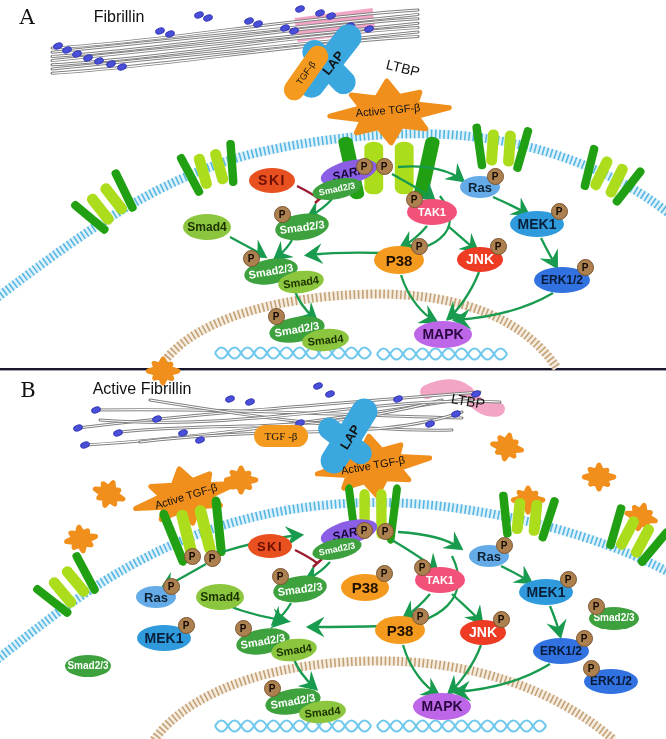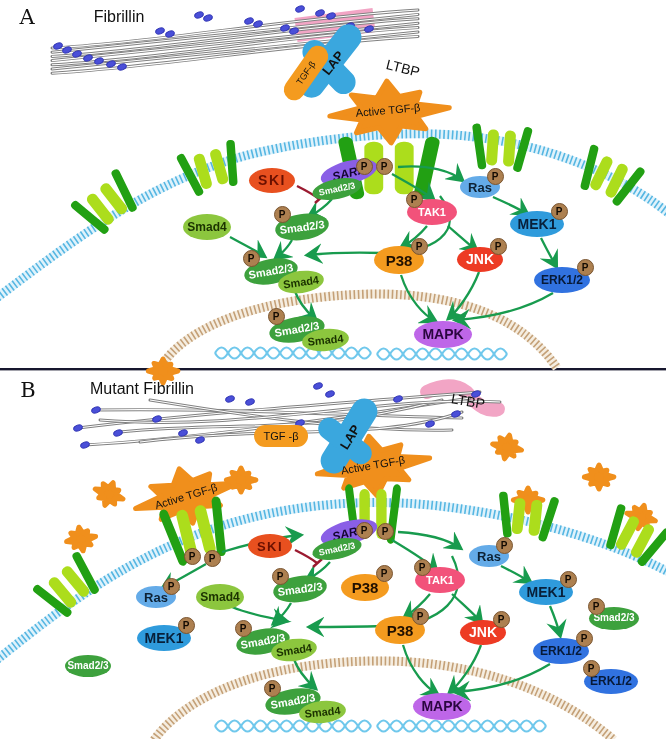--- a/index.html
+++ b/index.html
@@ -220,24 +220,24 @@
       <path d="M 295,550 C 305,555 312,559 317,563" stroke="#9B1A30" stroke-width="2.4" fill="none"></path>
       <path d="M 313,567 L 322,559" stroke="#9B1A30" stroke-width="2.4" fill="none"></path>
     </svg>
     <div class="lbl" style="left: 27px; top: 17px; font-size: 21px; font-family: &quot;DejaVu Serif&quot;, serif; transform: translate(-50%, -50%) rotate(0deg);">A</div>
     <div class="lbl" style="left: 119px; top: 17px; font-size: 16px; transform: translate(-50%, -50%) rotate(0deg);">Fibrillin</div>
     <div class="lbl" style="left: 403px; top: 68px; font-size: 14px; transform: translate(-50%, -50%) rotate(14deg);">LTBP</div>
     <div class="lbl" style="left: 333px; top: 63px; font-size: 13px; font-weight: bold; transform: translate(-50%, -50%) rotate(-52deg);">LAP</div>
     <div class="lbl" style="left: 306px; top: 73px; font-size: 9px; transform: translate(-50%, -50%) rotate(-55deg);">TGF-β</div>
     <div class="lbl" style="left: 388px; top: 110px; font-size: 11px; transform: translate(-50%, -50%) rotate(-5deg);">Active TGF-β</div>
     <div class="lbl" style="left: 28px; top: 390px; font-size: 21px; font-family: &quot;DejaVu Serif&quot;, serif; transform: translate(-50%, -50%) rotate(0deg);">B</div>
-    <div class="lbl" style="left: 142px; top: 389px; font-size: 16px; transform: translate(-50%, -50%) rotate(0deg);">Mutant Fibrillin</div>
+    <div class="lbl" style="left: 142px; top: 389px; font-size: 16px; transform: translate(-50%, -50%) rotate(0deg);">Active Fibrillin</div>
     <div class="lbl" style="left: 468px; top: 401px; font-size: 14px; transform: translate(-50%, -50%) rotate(10deg);">LTBP</div>
     <div class="lbl" style="left: 350px; top: 437px; font-size: 13px; font-weight: bold; transform: translate(-50%, -50%) rotate(-58deg);">LAP</div>
-    <div class="lbl" style="left: 281px; top: 436px; font-size: 11px; transform: translate(-50%, -50%) rotate(0deg);">TGF -β</div>
+    <div class="lbl" style="left: 281px; top: 436px; font-size: 11px; transform: translate(-50%, -50%) rotate(0deg); font-family: Liberation Serif, serif;">TGF -β</div>
     <div class="lbl" style="left: 186px; top: 496px; font-size: 11px; transform: translate(-50%, -50%) rotate(-17deg);">Active TGF-β</div>
     <div class="lbl" style="left: 373px; top: 465px; font-size: 11px; transform: translate(-50%, -50%) rotate(-10deg);">Active TGF-β</div>
     <div class="node" style="left: 249px; top: 167.5px; width: 46px; height: 25px; background: rgb(232, 80, 31); color: rgb(107, 16, 0); font-size: 14px; letter-spacing: 1.5px; transform: rotate(0deg);">
       <span>SKI</span>
     </div>
     <div class="node" style="left: 320px; top: 160.5px; width: 58px; height: 23px; background: rgb(138, 95, 230); color: rgb(20, 6, 48); font-size: 12px; font-style: italic; transform: rotate(-14deg);">
       <span>SARA</span>
     </div>
     <div class="node" style="left: 312px; top: 179px; width: 50px; height: 20px; background: rgb(61, 161, 61); color: rgb(255, 255, 255); font-size: 9px; transform: rotate(-12deg);">
       <span>Smad2/3</span>

